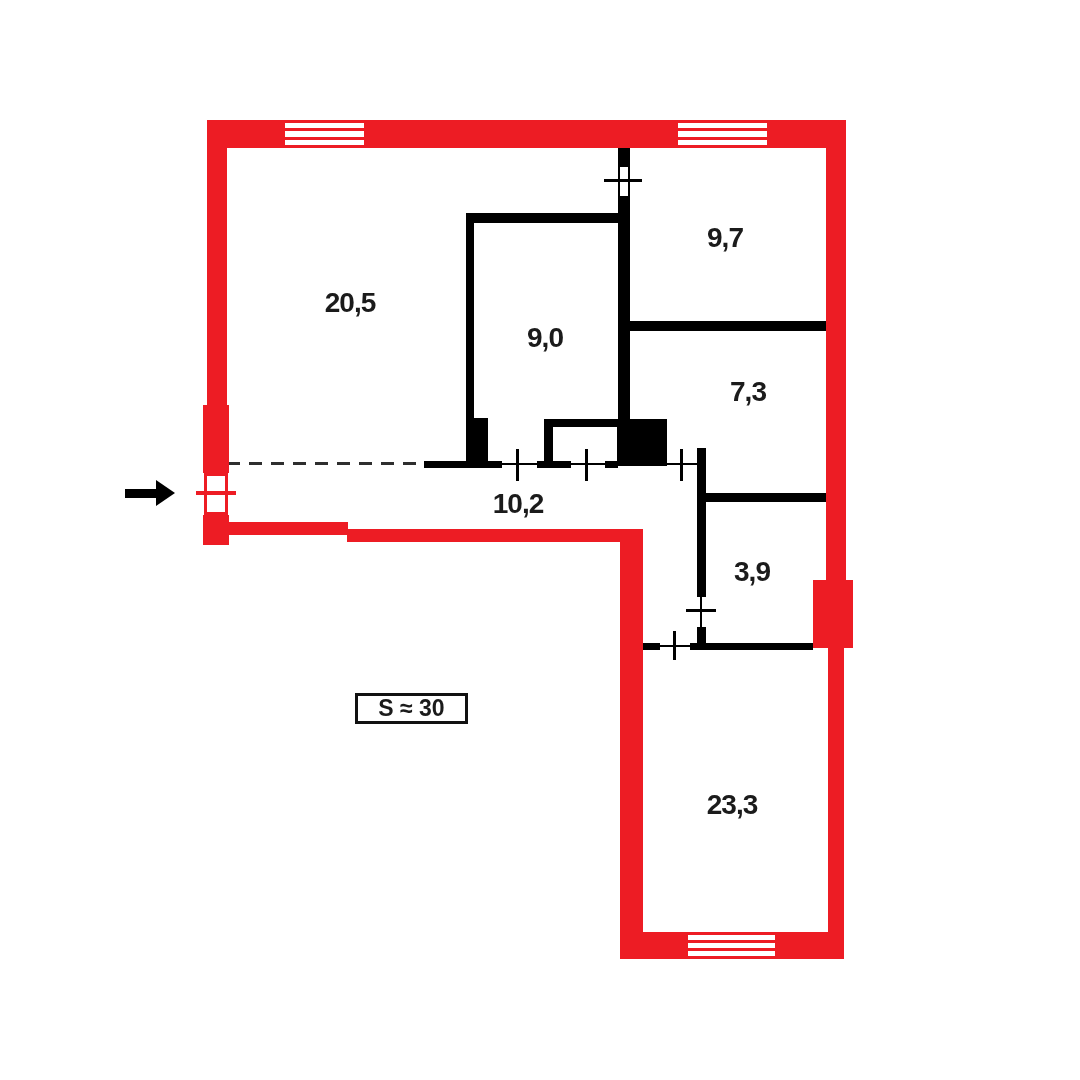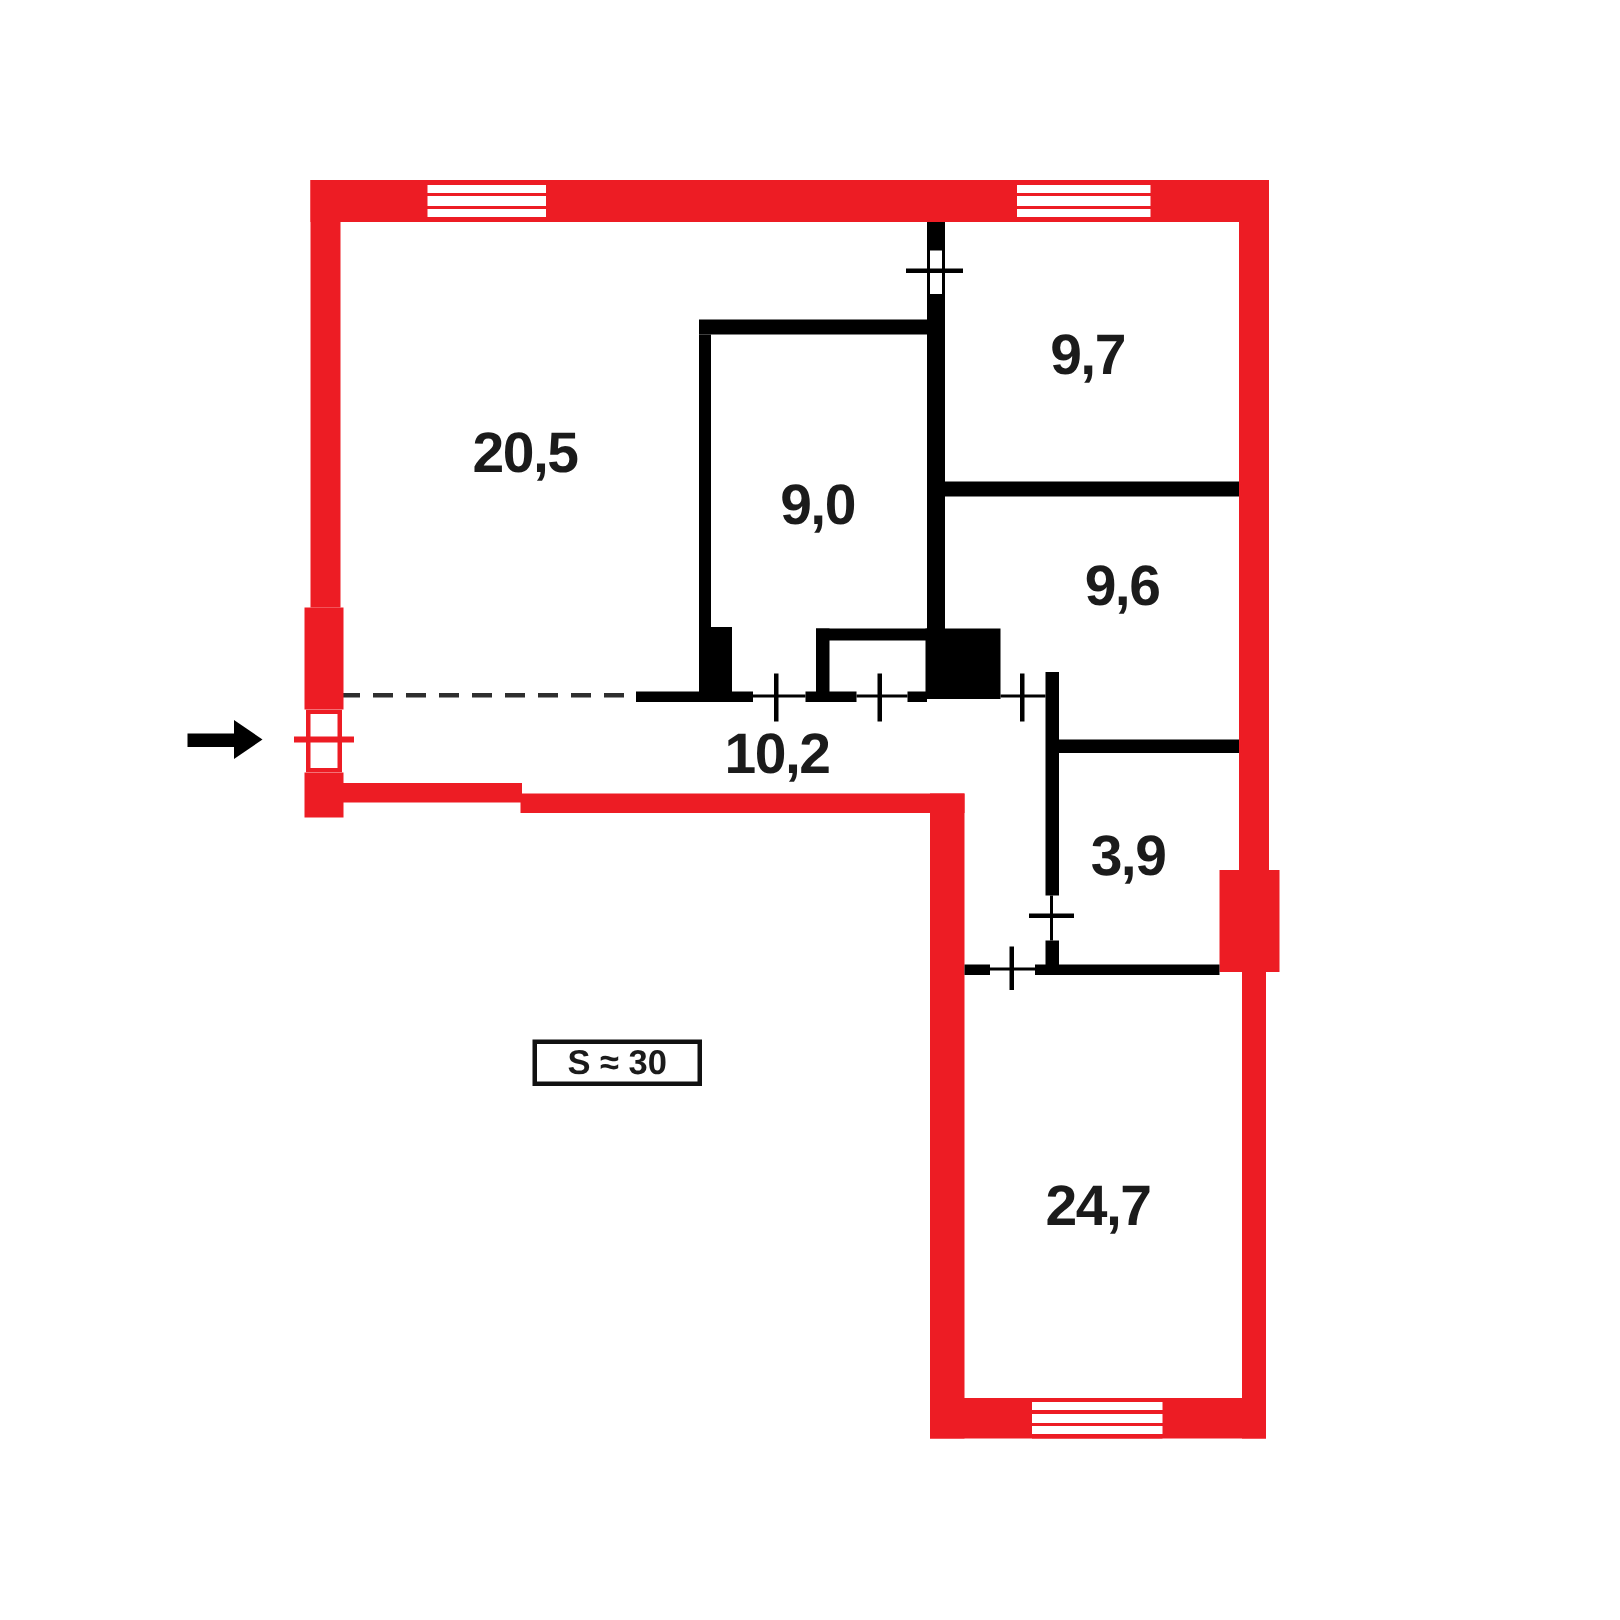--- a/index.html
+++ b/index.html
@@ -27,21 +27,21 @@
   .entry-door{
     position:absolute;background:#fff;z-index:25;box-sizing:border-box;
     border:3px solid var(--exterior_wall,#ed1c24);
   }
   .dash{
     position:absolute;height:3px;z-index:8;
     background:repeating-linear-gradient(to right,#2e2e2e 0 13px,transparent 13px 22px);
   }
   .room-label{
     position:absolute;transform:translate(-50%,-50%);
-    font-size:38px;font-weight:700;color:var(--text,#1b1b1b);
+    font-size:28px;font-weight:700;color:var(--text,#1b1b1b);
     letter-spacing:-1px;white-space:nowrap;z-index:45;
   }
   .area-box{
     position:absolute;left:355px;top:693px;width:113px;height:31px;
     box-sizing:border-box;border:3px solid #111;background:#fff;
     display:flex;align-items:center;justify-content:center;
     font-size:23px;font-weight:700;color:var(--text,#1b1b1b);z-index:45;
   }
   .watermark{
     position:absolute;left:428px;top:490px;z-index:40;
@@ -123,21 +123,21 @@
   <div class="gapline" style="left:673px;top:631px;width:3px;height:29px;"></div>
 
   <div class="dash" style="left:227px;top:462px;width:197px;"></div>
 
   <div class="arrow-shaft"></div>
   <div class="arrow-head"></div>
 
   <div class="room-label" style="left:350px;top:303px;text-align:center;">20,5</div>
   <div class="room-label" style="left:545px;top:338px;text-align:right;">9,0</div>
   <div class="room-label" style="left:725px;top:238px;">9,7</div>
-  <div class="room-label" style="left:748px;top:392px;">9,6</div>
+  <div class="room-label" style="left:748px;top:392px;">7,3</div>
   <div class="room-label" style="left:518px;top:504px;">10,2</div>
   <div class="room-label" style="left:752px;top:572px;">3,9</div>
-  <div class="room-label" style="left:732px;top:805px;">24,7</div>
+  <div class="room-label" style="left:732px;top:805px;">23,3</div>
 
   <div class="area-box">S ≈ 30</div>
 
 
 </div>
 
 </body></html>

